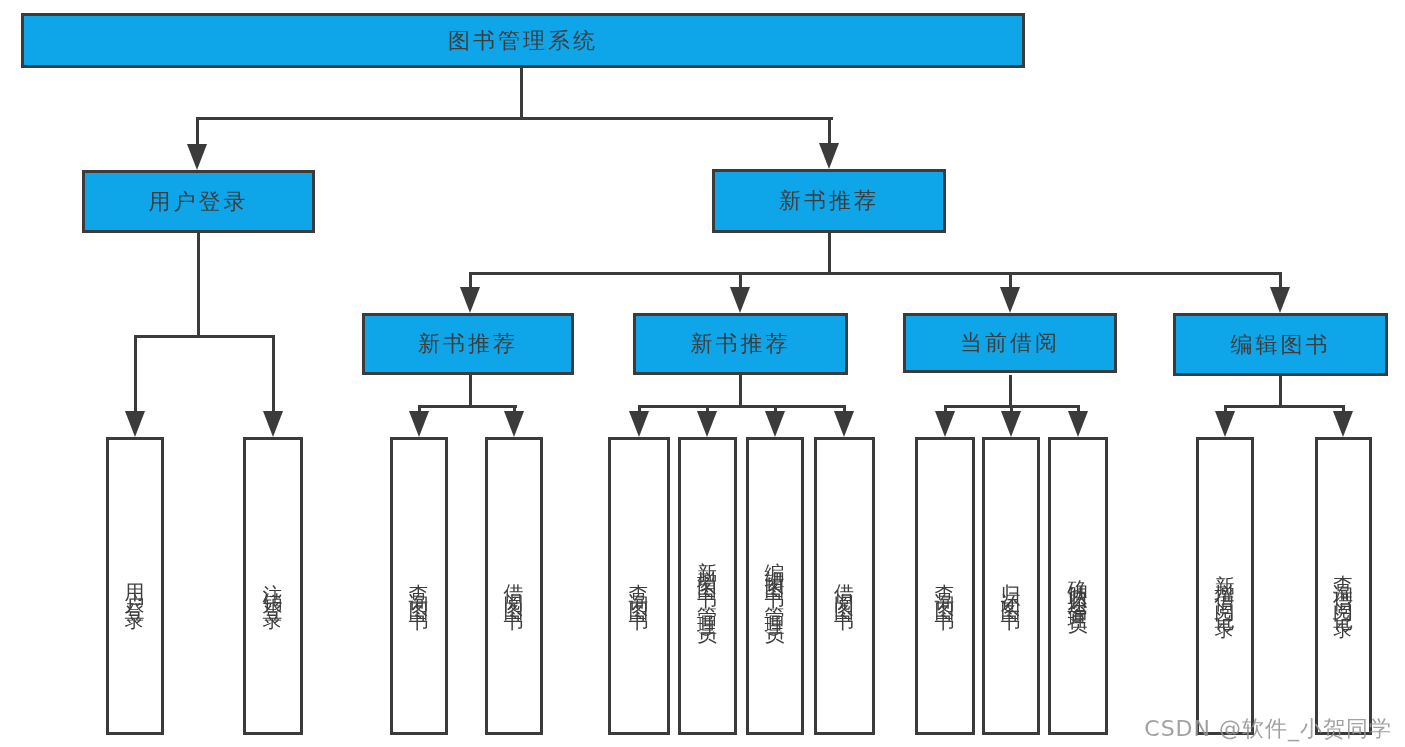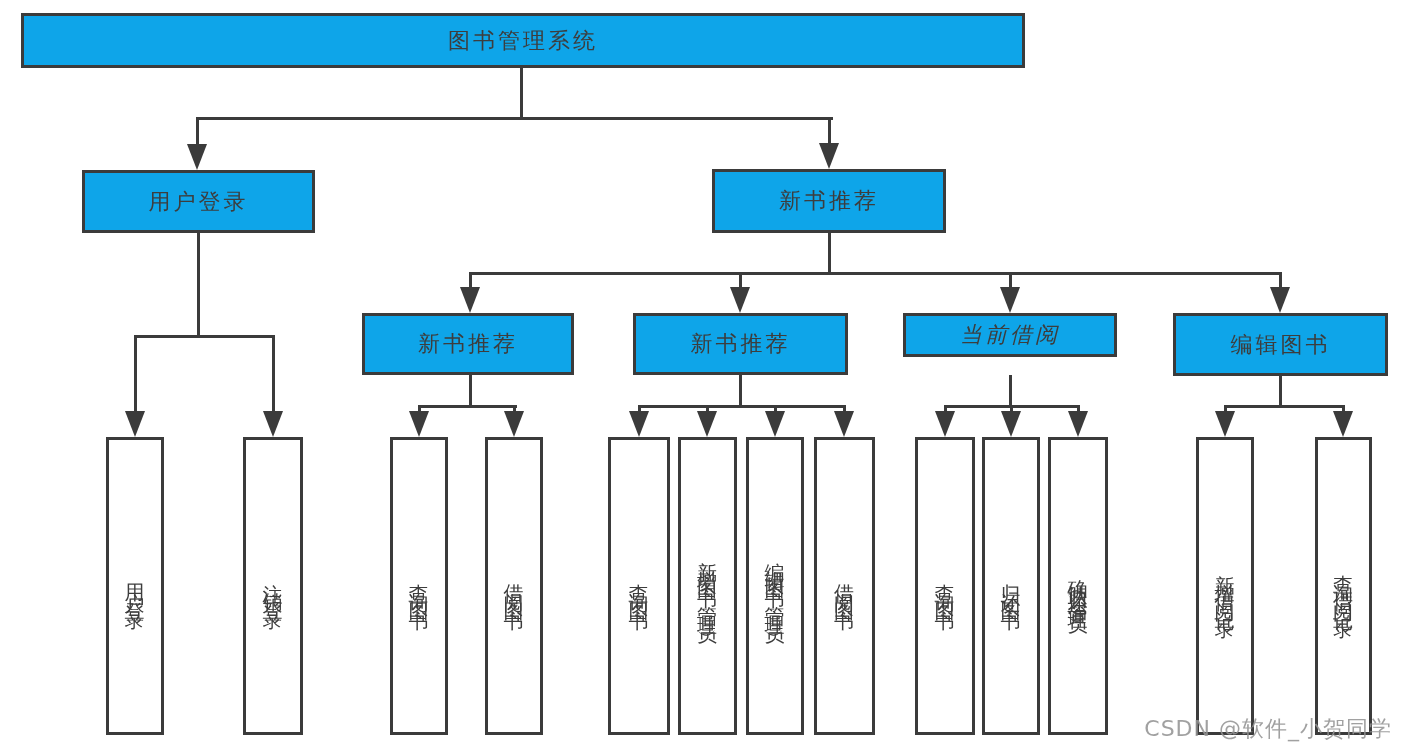--- a/index.html
+++ b/index.html
@@ -76,21 +76,21 @@
 
 <div class="canvas">
 
   <div class="node" style="left:21px; top:13px; width:1004px; height:55px;">图书管理系统</div>
 
   <div class="node" style="left:82px; top:170px; width:233px; height:63px;">用户登录</div>
   <div class="node" style="left:712px; top:169px; width:234px; height:64px;">新书推荐</div>
 
   <div class="node" style="left:362px; top:313px; width:212px; height:62px;">新书推荐</div>
   <div class="node" style="left:633px; top:313px; width:215px; height:62px;">新书推荐</div>
-  <div class="node" style="left:903px; top:313px; width:214px; height:44px;font-style:italic;">当前借阅</div>
+  <div class="node" style="left:903px; top:313px; width:214px; height:60px;">当前借阅</div>
   <div class="node" style="left:1173px; top:313px; width:215px; height:63px;">编辑图书</div>
 
   <div class="leaf" style="left:106px; width:58px;">用户登录</div>
   <div class="leaf" style="left:243px; width:60px;">注销登录</div>
 
   <div class="leaf" style="left:390px; width:58px;">查询图书</div>
   <div class="leaf" style="left:485px; width:58px;">借阅图书</div>
 
   <div class="leaf" style="left:608px; width:62px;">查询图书</div>
   <div class="leaf" style="left:678px; width:59px;">新增图书（管理员）</div>

